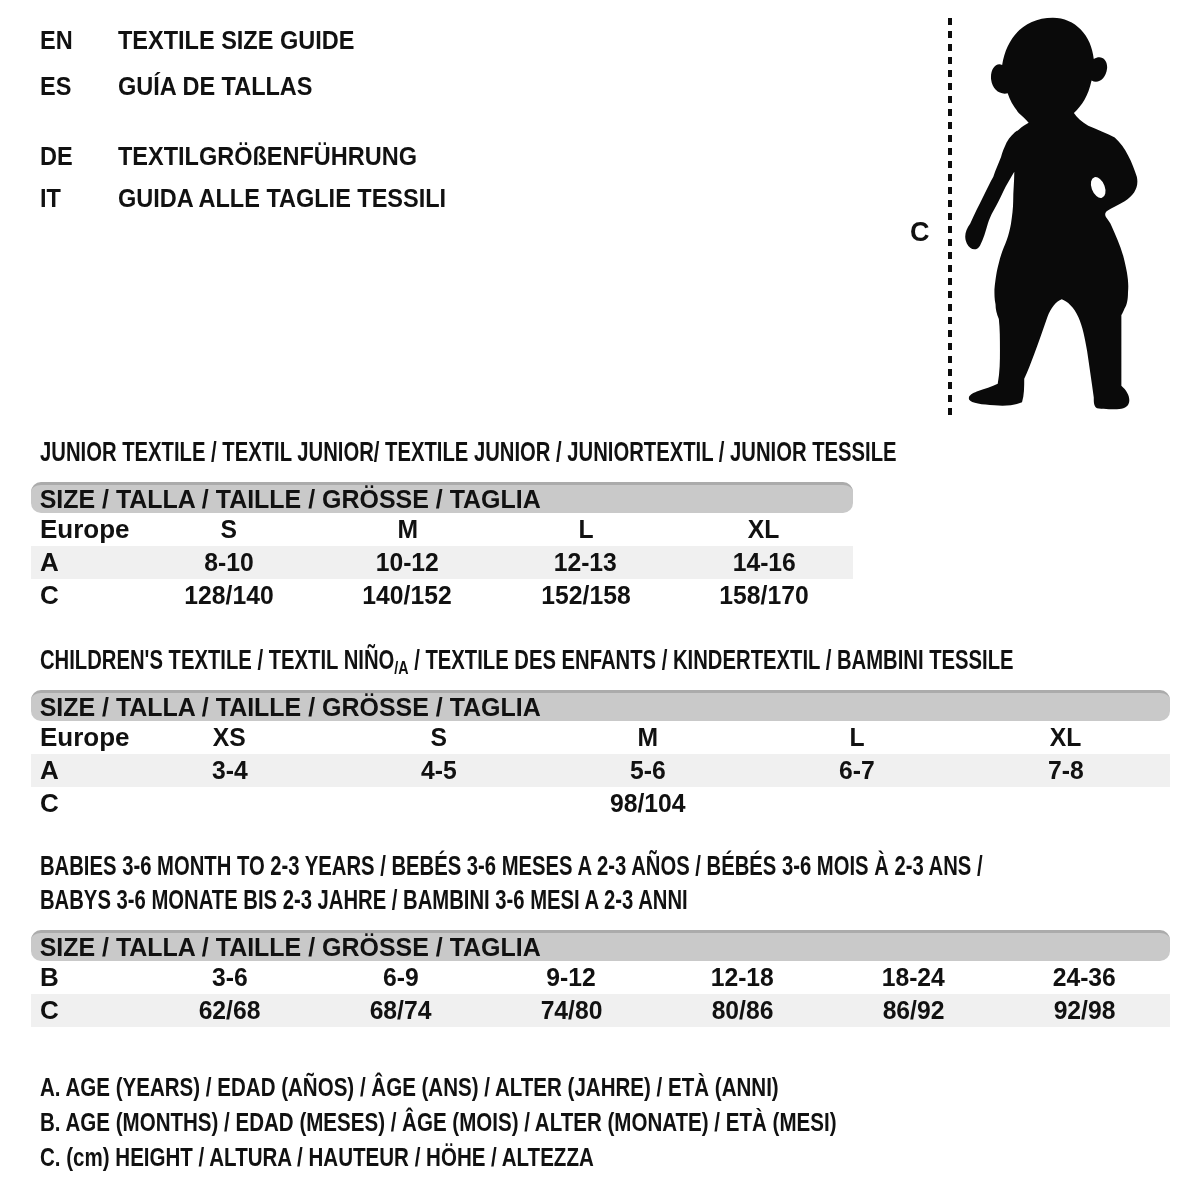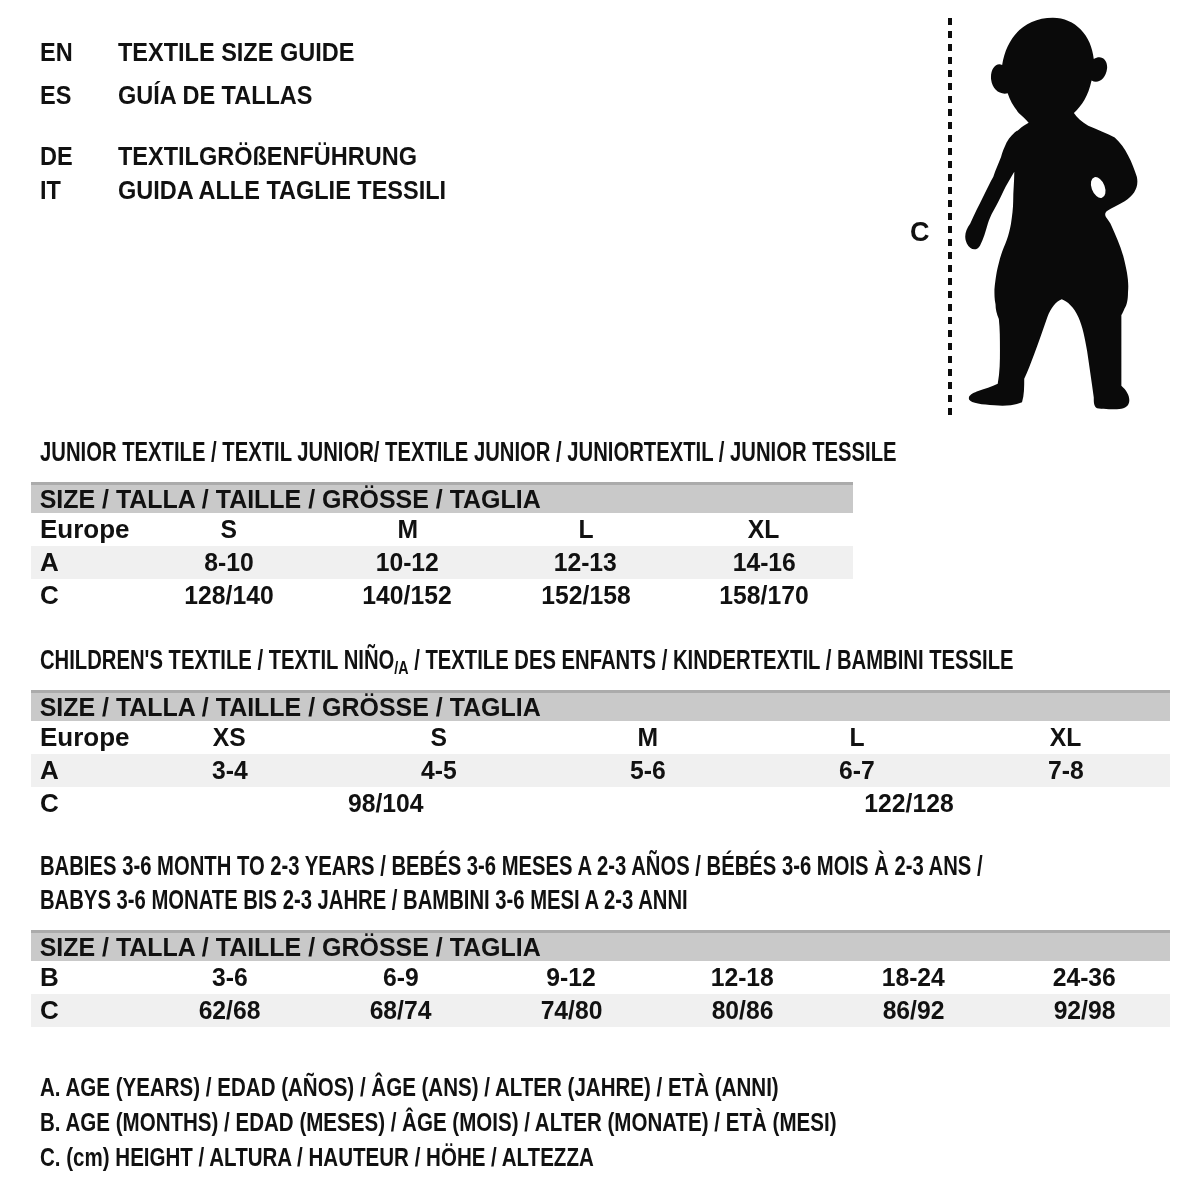--- a/index.html
+++ b/index.html
@@ -19,50 +19,50 @@
   .fig-svg{position:absolute;left:958px;top:8px;width:202px;height:412px;}
   
   .ttl{position:absolute;font-size:27px;white-space:nowrap;
     transform:scaleX(.75);transform-origin:0 50%;}
   .subscript{font-size:19px;vertical-align:-5px;}
   .legend-line{position:absolute;left:40px;font-size:26px;white-space:nowrap;
     transform:scaleX(.79);transform-origin:0 50%;}
   
   .tbl{position:absolute;}
   .thead{height:31px;background:#c9c9c9;border-top:3px solid #ababab;
-    box-sizing:border-box;display:flex;align-items:center;}
+    box-sizing:border-box;display:flex;align-items:center;border-radius:10px;}
   .thead .hdr{font-size:26px;padding-left:9px;white-space:nowrap;
     display:inline-block;transform:scaleX(.96);transform-origin:0 50%;}
   .trow{display:flex;height:33px;align-items:center;}
   .trow.shaded{background:#f0f0f0;}
   .tlabel{font-size:26px;padding-left:9px;box-sizing:border-box;flex:0 0 auto;}
   .t1 .tlabel{width:109px;}
   .t2 .tlabel{width:94px;}
   .t3 .tlabel{width:113px;}
   .tcell{flex:1;text-align:center;font-size:26px;}
   .tcell .cx{display:inline-block;transform:scaleX(.95);transform-origin:50% 50%;white-space:nowrap;}
 </style>
 </head>
 <body>
 
 <div id="canvas">
 
-  <div class="lang" style="top:38px">
+  <div class="lang" style="top:26px">
     <span class="lang-code">EN</span>
     <span class="lang-label">TEXTILE SIZE GUIDE</span>
   </div>
-  <div class="lang" style="top:81px">
+  <div class="lang" style="top:72px">
     <span class="lang-code">ES</span>
     <span class="lang-label">GUÍA DE TALLAS</span>
   </div>
   <div class="lang" style="top:142px">
     <span class="lang-code">DE</span>
     <span class="lang-label">TEXTILGRÖßENFÜHRUNG</span>
   </div>
-  <div class="lang" style="top:176px">
+  <div class="lang" style="top:184px">
     <span class="lang-code">IT</span>
     <span class="lang-label">GUIDA ALLE TAGLIE TESSILI</span>
   </div>
 
   <span class="c-label">C</span>
   <div class="dash-line"></div>
   <svg class="fig-svg" viewBox="0 0 183 420" preserveAspectRatio="none">
     <path fill="#0a0a0a" d="M86,10
       C106,10 121,28 123,52 C130,47 136,53 135,62 C134,72 127,78 121,74
       C118,90 112,100 105,107 C108,112 112,116 118,120 C127,124 135,128 142,132
@@ -133,21 +133,20 @@
       <span class="tlabel">A</span>
       <span class="tcell"><span class="cx">3-4</span></span>
       <span class="tcell"><span class="cx">4-5</span></span>
       <span class="tcell"><span class="cx">5-6</span></span>
       <span class="tcell"><span class="cx">6-7</span></span>
       <span class="tcell"><span class="cx">7-8</span></span>
     </div>
     <div class="trow">
       <span class="tlabel">C</span>
       <span class="tcell"><span class="cx">98/104</span></span>
-      <span class="tcell"><span class="cx">122/128</span></span>
     </div>
   </div>
 
   <div class="ttl" style="left:40px;top:851px">BABIES 3-6 MONTH TO 2-3 YEARS / BEBÉS 3-6 MESES A 2-3 AÑOS / BÉBÉS 3-6 MOIS À 2-3 ANS /</div>
   <div class="ttl" style="left:40px;top:885px">BABYS 3-6 MONATE BIS 2-3 JAHRE / BAMBINI 3-6 MESI A 2-3 ANNI</div>
   <div class="tbl t3" style="left:31px;top:930px;width:1139px">
     <div class="thead">
       <span class="hdr">SIZE / TALLA / TAILLE / GRÖSSE / TAGLIA</span>
     </div>
     <div class="trow">

